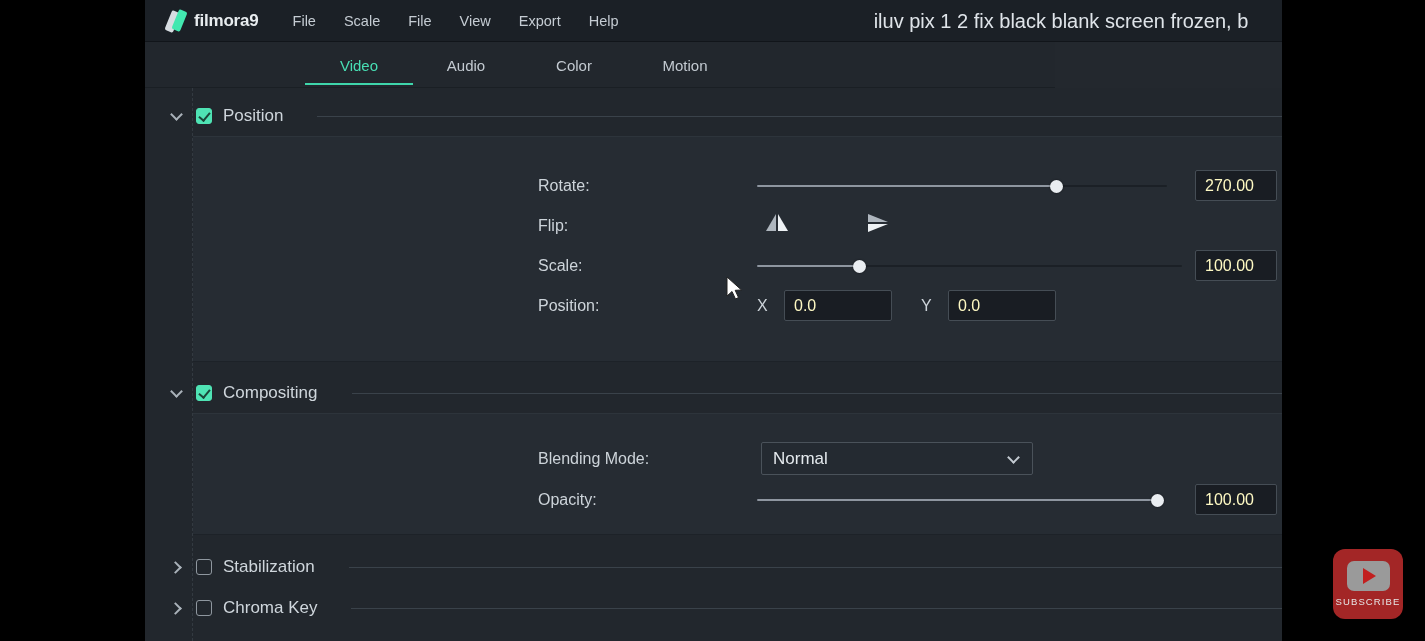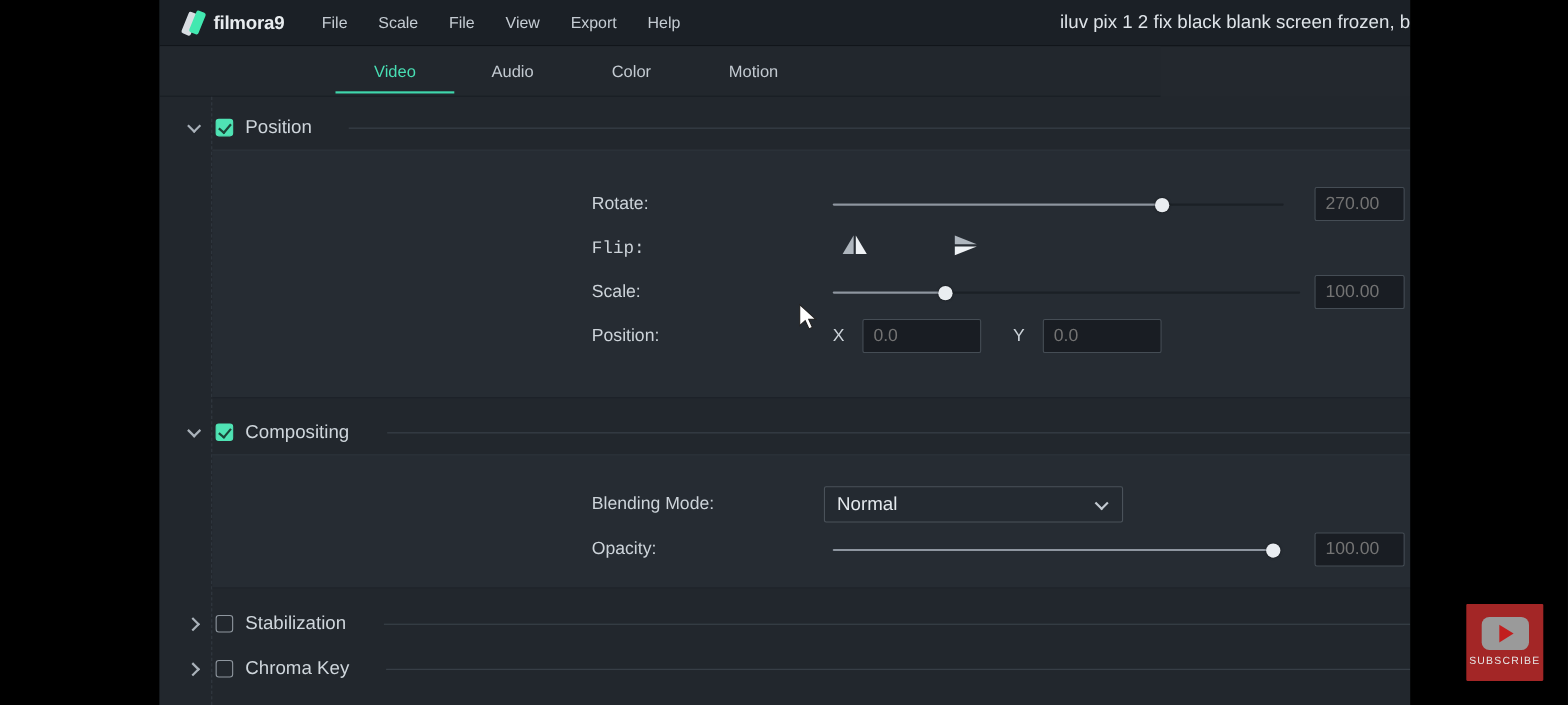--- a/index.html
+++ b/index.html
@@ -76,24 +76,24 @@
     padding: 4px 14px;
     cursor: default;
     white-space: nowrap;
   }
   .proj-title {
     position: absolute;
     right: 0;
     top: 10px;
     width: 460px;
     color: #dfe4e9;
-    font-size: 17px;
+    font-size: 20px;
     white-space: nowrap;
     overflow: hidden;
-    text-align: right;
+    text-align: center;
     padding-left: 18px;
   }
 
   
   .tabbar {
     position: absolute;
     left: 0; top: 42px;
     width: 910px;
     height: 46px;
     background: #22272d;
@@ -255,21 +255,21 @@
     cursor: pointer;
   }
 
   
   .numfield {
     position: absolute;
     height: 31px;
     background: #191d23;
     border: 1px solid #454d55;
     border-radius: 2px;
-    color: #737373;
+    color: #fef9c3;
     font-size: 16px;
     display: flex;
     align-items: center;
     padding-left: 9px;
     cursor: text;
   }
   .axis-lbl {
     position: absolute;
     color: #cdd4da;
     font-size: 16px;
@@ -326,21 +326,21 @@
   }
 
   
   .subscribe {
     position: absolute;
     left: 1333px;
     top: 549px;
     width: 70px;
     height: 70px;
     background: #a32626;
-    border-radius: 1px;
+    border-radius: 12px;
     display: flex;
     flex-direction: column;
     align-items: center;
     justify-content: center;
     cursor: pointer;
     z-index: 60;
   }
   .yt-plate {
     width: 43px; height: 30px;
     background: #9a9a9a;
@@ -424,21 +424,21 @@
         <div class="prop-row" style="top:32px;">
           <span class="prop-label">Rotate:</span>
           <div class="slider" style="left:564px;width:410px;">
             <div class="track"></div>
             <div class="fill" style="width:299px;"></div>
             <div class="knob" style="left:293px;"></div>
           </div>
           <div class="numfield" style="left:1002px;width:82px;top:1px;">270.00</div>
         </div>
 
-        <div class="prop-row" style="top:72px;font-family:Liberation Mono, monospace;">
+        <div class="prop-row" style="top:72px;">
           <span class="prop-label">Flip:</span>
         </div>
         <div class="flip-btn" style="left:570px;top:74px;">
           <svg viewBox="0 0 28 24" width="28" height="24">
             <polygon points="13,3 13,20 3,20" fill="#aeb6be"></polygon>
             <polygon points="15,3 15,20 25,20" fill="#eef2f5"></polygon>
           </svg>
         </div>
         <div class="flip-btn" style="left:672px;top:74px;">
           <svg viewBox="0 0 28 24" width="28" height="24">
@@ -472,21 +472,21 @@
         <div class="chev down"></div>
         <div class="cbox on"></div>
         <span class="sect-title">Compositing</span>
         <div class="sect-rule"></div>
       </div>
 
       <div class="panel" style="top:325px;height:122px;">
 
         <div class="prop-row" style="top:28px;">
           <span class="prop-label">Blending Mode:</span>
-          <div class="dropdown" style="left:556px;width:272px;top:0px;">
+          <div class="dropdown" style="left:568px;width:272px;top:0px;">
             <span class="dd-val">Normal</span>
             <span class="dd-chev"></span>
           </div>
         </div>
 
         <div class="prop-row" style="top:69px;">
           <span class="prop-label">Opacity:</span>
           <div class="slider" style="left:564px;width:405px;">
             <div class="track"></div>
             <div class="fill" style="width:402px;"></div>

